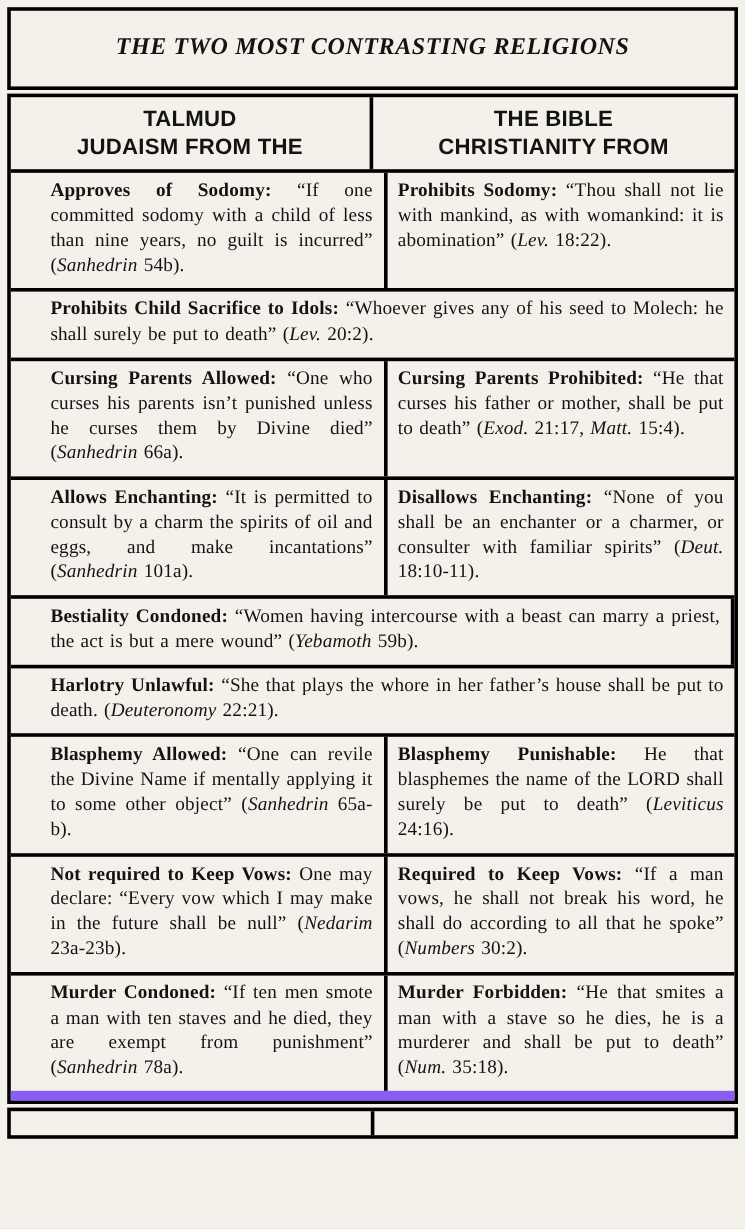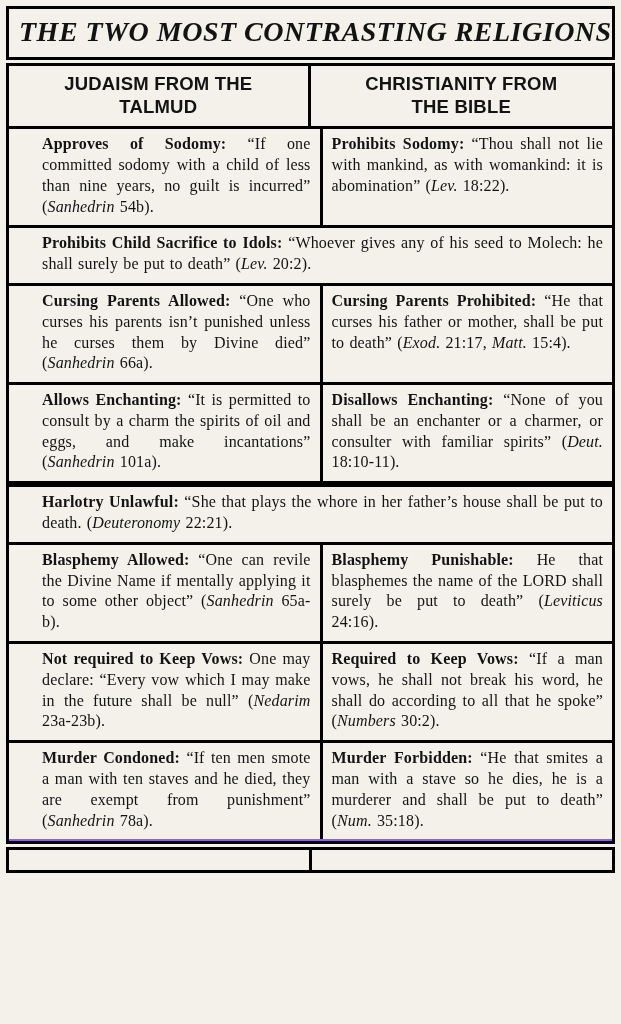--- a/index.html
+++ b/index.html
@@ -18,23 +18,23 @@
     font-family: "Liberation Serif", serif;
     color: #131313;
   }
   .title-box {
     border: 3px solid #000;
     text-align: center;
     padding: 3px 6px 5px 6px;
     background: #f3f1ea;
   }
   .doc-title {
-    margin: 4px;
+    margin: 16px;
     font-family: "Liberation Serif", serif;
-    font-size: 28px;
+    font-size: 20px;
     font-weight: bold;
     font-style: italic;
     letter-spacing: 0.5px;
     white-space: nowrap;
   }
   .table-box {
     border: 3px solid #000;
     margin-top: 3px;
     background: #f3f1ea;
   }
@@ -52,21 +52,21 @@
     line-height: 1.22;
     padding: 7px 6px 8px 6px;
     letter-spacing: 0.2px;
   }
   .header-cell.left { border-right: 3px solid #000; }
   .row {
     display: flex;
     border-bottom: 3px solid #000;
     padding-left: 24px;
   }
-  .row:last-child { border-bottom: 2px solid #8b5cf6; align-items: center; }
+  .row:last-child { border-bottom: 8px solid #8b5cf6; align-items: center; }
   .cell {
     flex: 1 1 50%;
     box-sizing: border-box;
     padding: 5px 9px 8px 9px;
   }
   .cell.left { border-right: 3px solid #000; }
   .cell-text {
     margin: 0;
     font-size: 16px;
     line-height: 1.3;
@@ -93,26 +93,26 @@
 <div class="page">
 
   <div class="title-box">
     <h1 class="doc-title">THE TWO MOST CONTRASTING RELIGIONS</h1>
   </div>
 
   <div class="table-box">
 
     <div class="header-row">
       <div class="header-cell left">
+        <div>TALMUD</div>
         <div>JUDAISM FROM THE</div>
-        <div>TALMUD</div>
       </div>
       <div class="header-cell right">
+        <div>THE BIBLE</div>
         <div>CHRISTIANITY FROM</div>
-        <div>THE BIBLE</div>
       </div>
     </div>
 
     <div id="rows">
         <div class="row">
           <div class="cell left">
             <p class="cell-text"><span class="seg-bold">Approves of Sodomy: </span><span class="seg-normal">“If one committed sodomy with a child of less than nine years, no guilt is incurred” (</span><span class="seg-italic">Sanhedrin</span><span class="seg-normal"> 54b).</span></p>
           </div>
           <div class="cell right">
             <p class="cell-text"><span class="seg-bold">Prohibits Sodomy: </span><span class="seg-normal">“Thou shall not lie with mankind, as with womankind: it is abomination” (</span><span class="seg-italic">Lev.</span><span class="seg-normal"> 18:22).</span></p>
@@ -133,20 +133,23 @@
         </div>
         <div class="row">
           <div class="cell left">
             <p class="cell-text"><span class="seg-bold">Allows Enchanting: </span><span class="seg-normal">“It is permitted to consult by a charm the spirits of oil and eggs, and make incantations” (</span><span class="seg-italic">Sanhedrin</span><span class="seg-normal"> 101a).</span></p>
           </div>
           <div class="cell right">
             <p class="cell-text"><span class="seg-bold">Disallows Enchanting: </span><span class="seg-normal">“None of you shall be an enchanter or a charmer, or consulter with familiar spirits” (</span><span class="seg-italic">Deut.</span><span class="seg-normal"> 18:10-11).</span></p>
           </div>
         </div>
         <div class="row">
+          <div class="cell left">
+            <p class="cell-text"><span class="seg-bold">Bestiality Condoned: </span><span class="seg-normal">“Women having intercourse with a beast can marry a priest, the act is but a mere wound” (</span><span class="seg-italic">Yebamoth</span><span class="seg-normal"> 59b).</span></p>
+          </div>
         </div>
         <div class="row">
           <div class="cell right">
             <p class="cell-text"><span class="seg-bold">Harlotry Unlawful: </span><span class="seg-normal">“She that plays the whore in her father’s house shall be put to death. (</span><span class="seg-italic">Deuteronomy</span><span class="seg-normal"> 22:21).</span></p>
           </div>
         </div>
         <div class="row">
           <div class="cell left">
             <p class="cell-text"><span class="seg-bold">Blasphemy Allowed: </span><span class="seg-normal">“One can revile the Divine Name if mentally applying it to some other object” (</span><span class="seg-italic">Sanhedrin</span><span class="seg-normal"> 65a-b).</span></p>
           </div>

